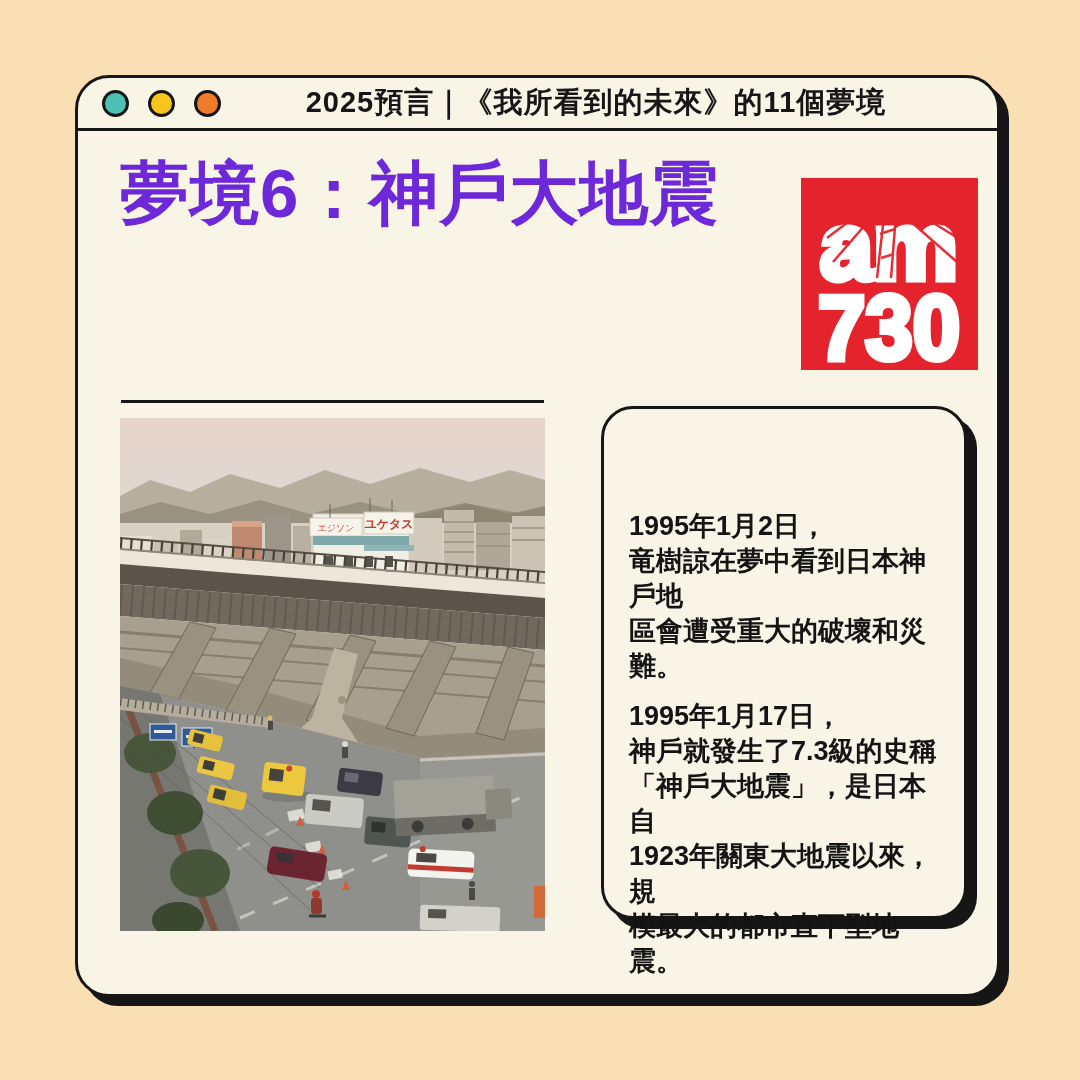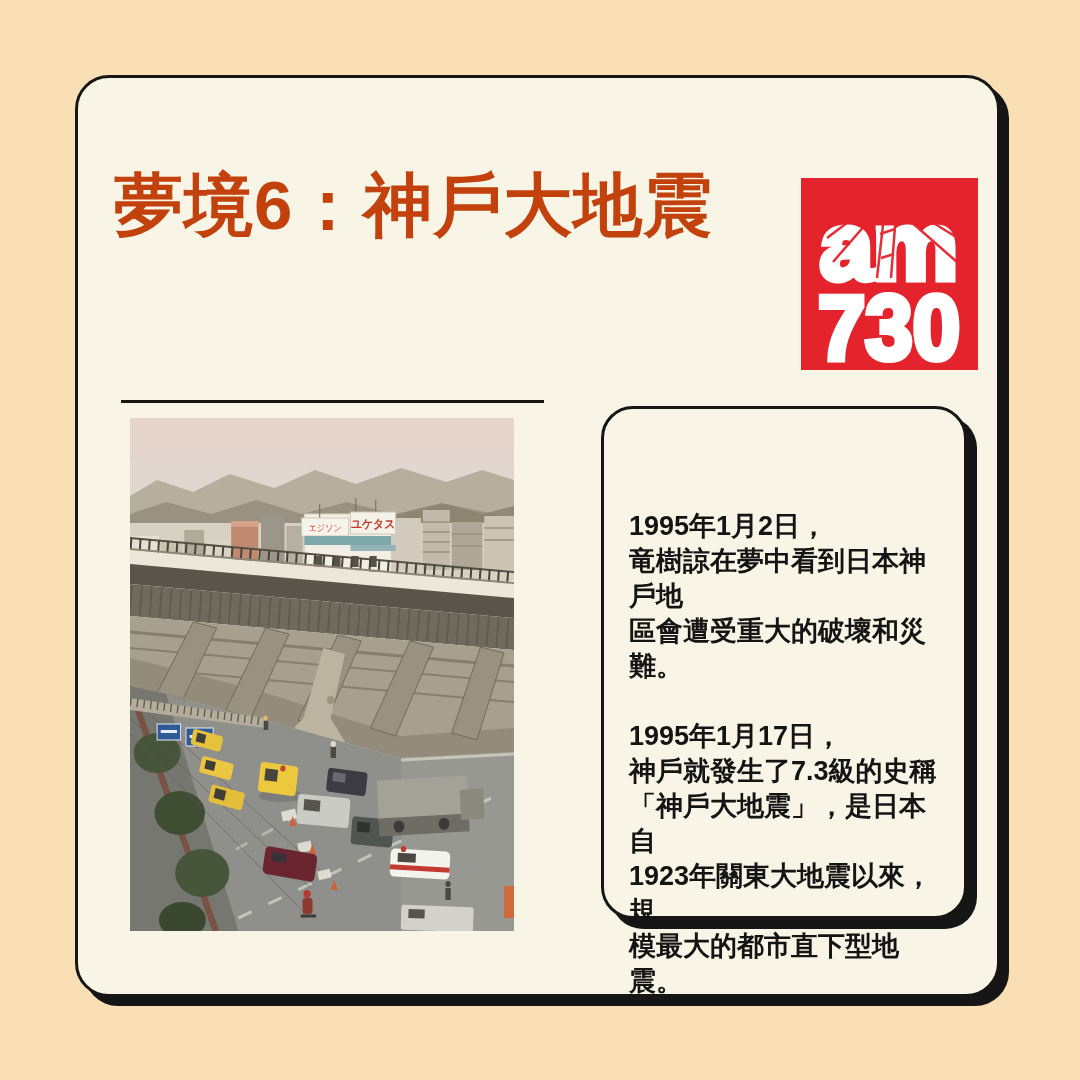--- a/index.html
+++ b/index.html
@@ -21,54 +21,61 @@
   .dots{display:flex;gap:19px;align-items:center;}
   .dot{width:27px;height:27px;border-radius:50%;border:3px solid #161616;box-sizing:border-box;}
   .dot-teal{background:#4FC0B5;}
   .dot-yellow{background:#F8C51D;}
   .dot-orange{background:#EE7A2A;}
   .bar-title{
     flex:1;text-align:center;font-size:29px;font-weight:700;
     letter-spacing:1px;padding-right:6px;white-space:nowrap;
   }
   .heading{
-    position:absolute;left:36px;top:76px;
+    position:absolute;left:42px;top:76px;
     font-size:69px;font-weight:900;letter-spacing:1px;line-height:1.15;
-    color:#c2410c;
-    margin-top:12px;
+    color:#6d28d9;
   }
   .logo{
     position:absolute;left:723px;top:100px;width:177px;height:192px;
     background:#E5232D;
   }
   .logo svg{display:block;width:100%;height:100%;}
   .rule{
     position:absolute;left:43px;top:322px;width:423px;height:3px;background:#161616;
   }
   .photo{
-    position:absolute;left:52px;top:340px;width:384px;height:513px;overflow:hidden;
+    position:absolute;left:42px;top:340px;width:425px;height:513px;overflow:hidden;
   }
   .photo svg{display:block;width:100%;height:100%;}
   .infocard{
     position:absolute;left:523px;top:328px;width:366px;height:513px;
     background:#F8F4E6;border:3px solid #161616;border-radius:32px;
     box-shadow:10px 10px 0 #161616;box-sizing:border-box;
     padding:100px 12px 0 25px;
   }
   .infocard p{
     margin:0;white-space:pre-line;
     font-size:27px;font-weight:700;line-height:35px;color:#141414;
   }
-  .infocard p + p{margin-top:35px;}
+  .infocard p + p{margin-top:15px;}
 </style>
 </head>
 <body>
 
 <div class="window">
 
+  <div class="titlebar">
+    <div class="dots">
+      <span class="dot dot-teal"></span>
+      <span class="dot dot-yellow"></span>
+      <span class="dot dot-orange"></span>
+    </div>
+    <div class="bar-title">2025預言｜《我所看到的未來》的11個夢境</div>
+  </div>
 
   <div class="heading">夢境6：神戶大地震</div>
 
   <div class="logo">
     <svg viewBox="0 0 177 192">
       <text x="88" y="101" text-anchor="middle" font-size="95" font-weight="bold" fill="#FFFFFF" stroke="#FFFFFF" stroke-width="7" paint-order="stroke" textLength="138" lengthAdjust="spacingAndGlyphs" font-family="Liberation Sans, DejaVu Sans, sans-serif">am</text>
       <text x="88" y="181" text-anchor="middle" font-size="90" font-weight="bold" fill="#FFFFFF" stroke="#FFFFFF" stroke-width="6" paint-order="stroke" textLength="142" lengthAdjust="spacingAndGlyphs" font-family="Liberation Sans, DejaVu Sans, sans-serif">730</text>
       <g stroke="#E5232D" stroke-width="2.5" fill="none" opacity="0.95">
         <path d="M86,12 L76,100"></path>
         <path d="M97,10 L90,100"></path>

